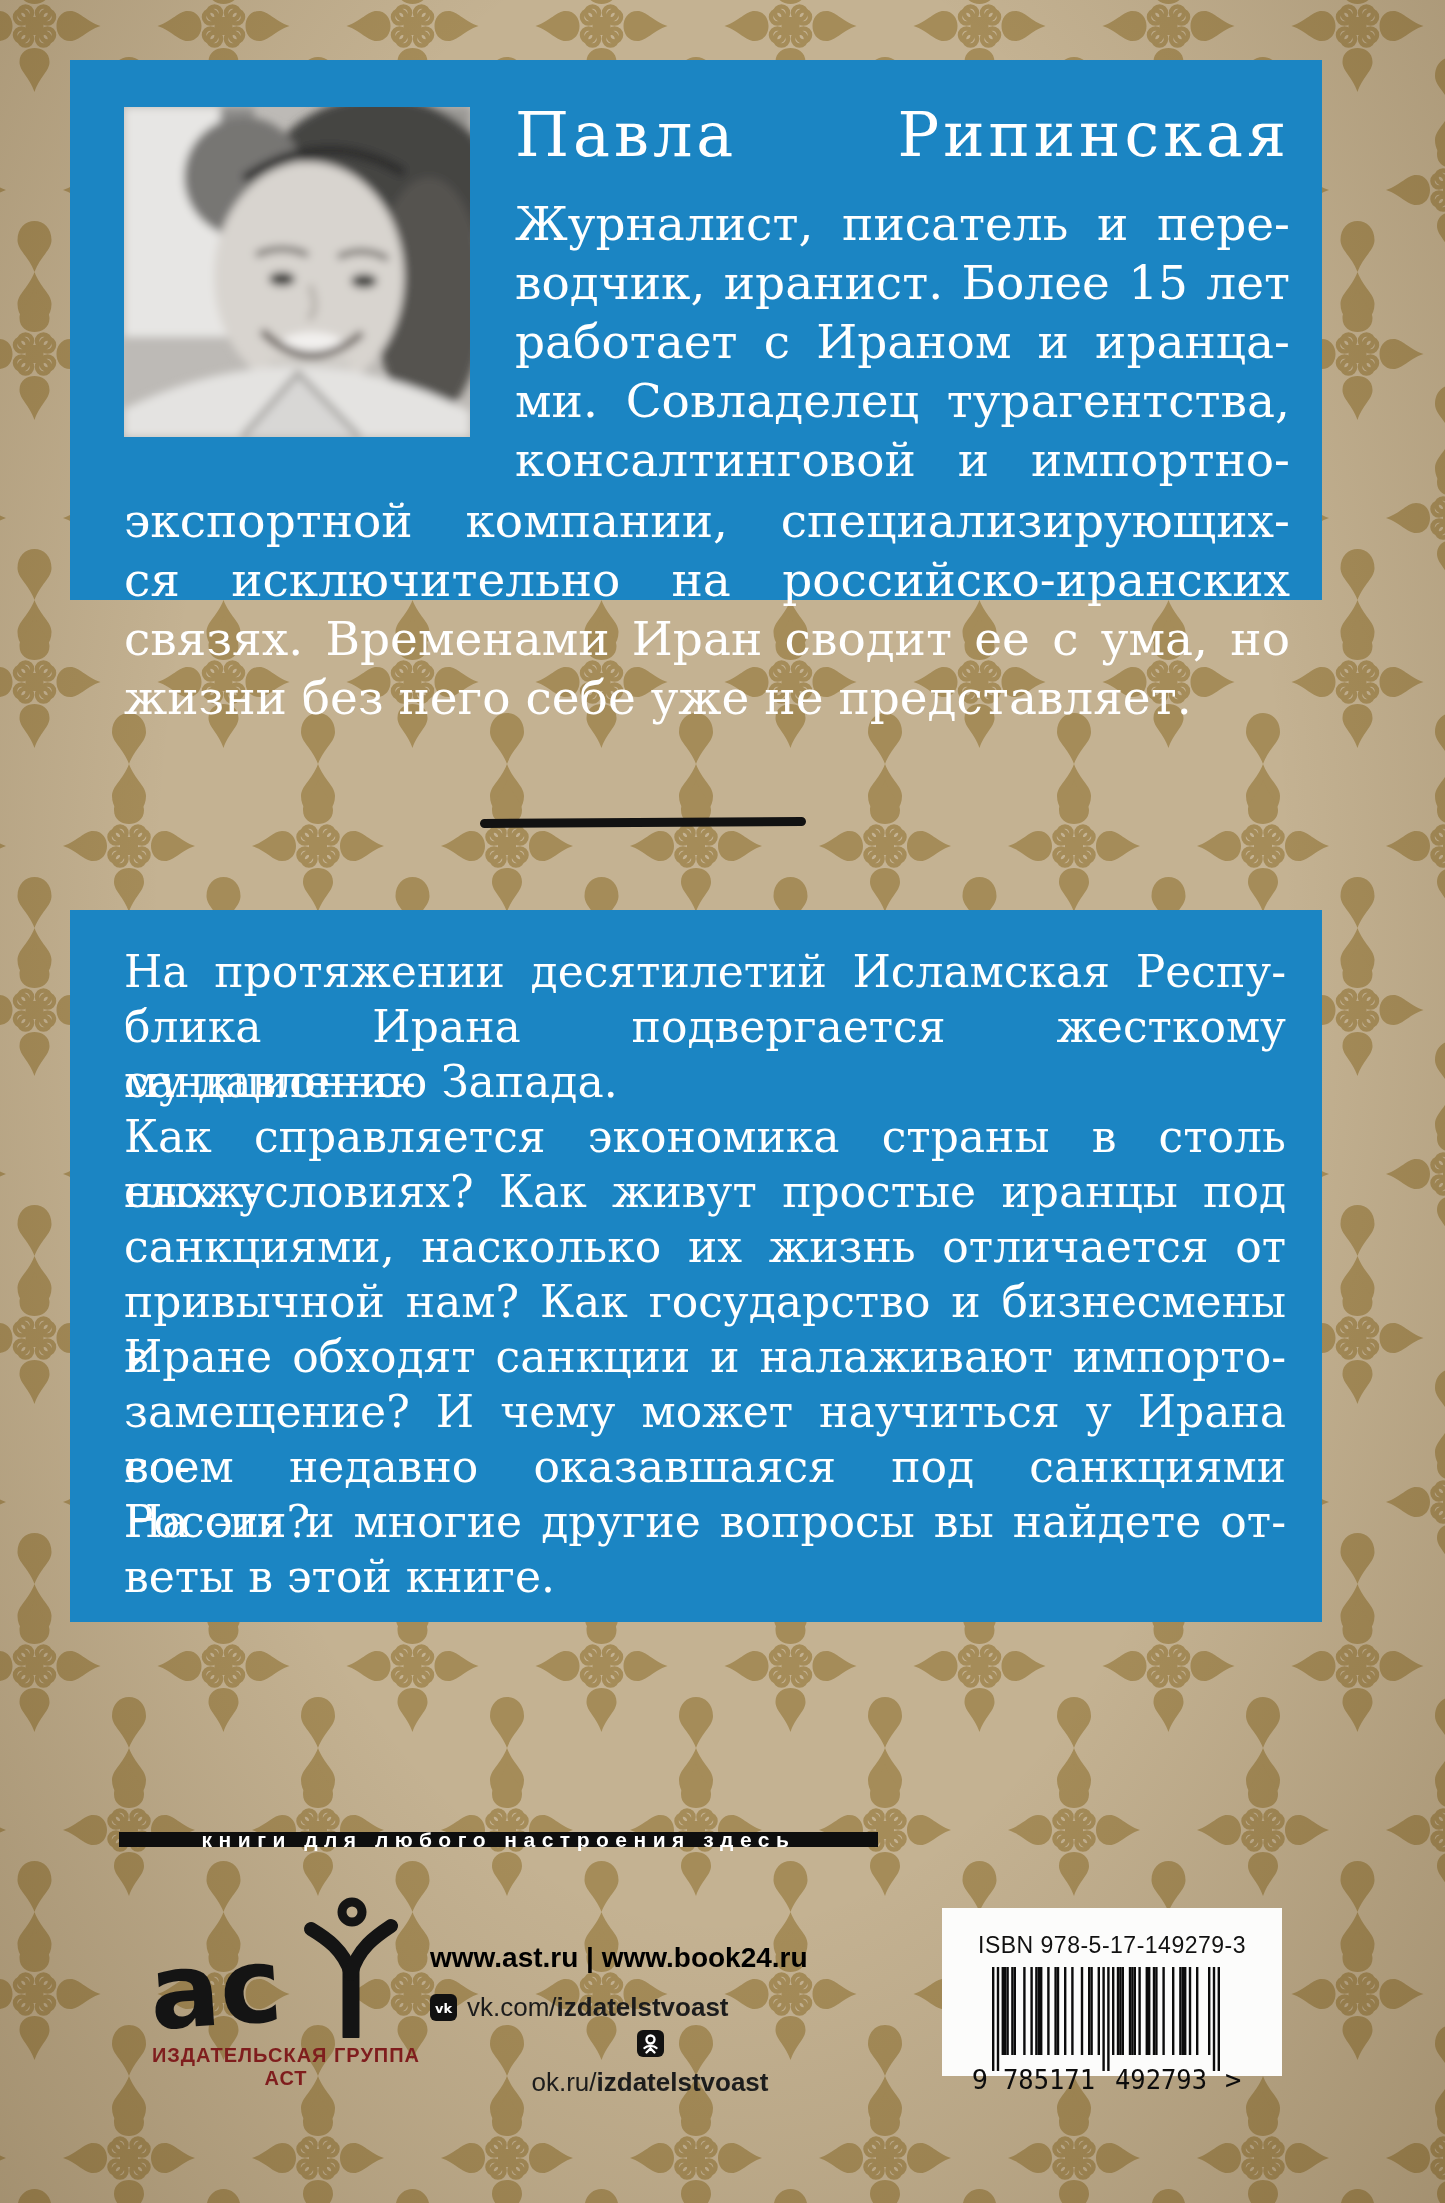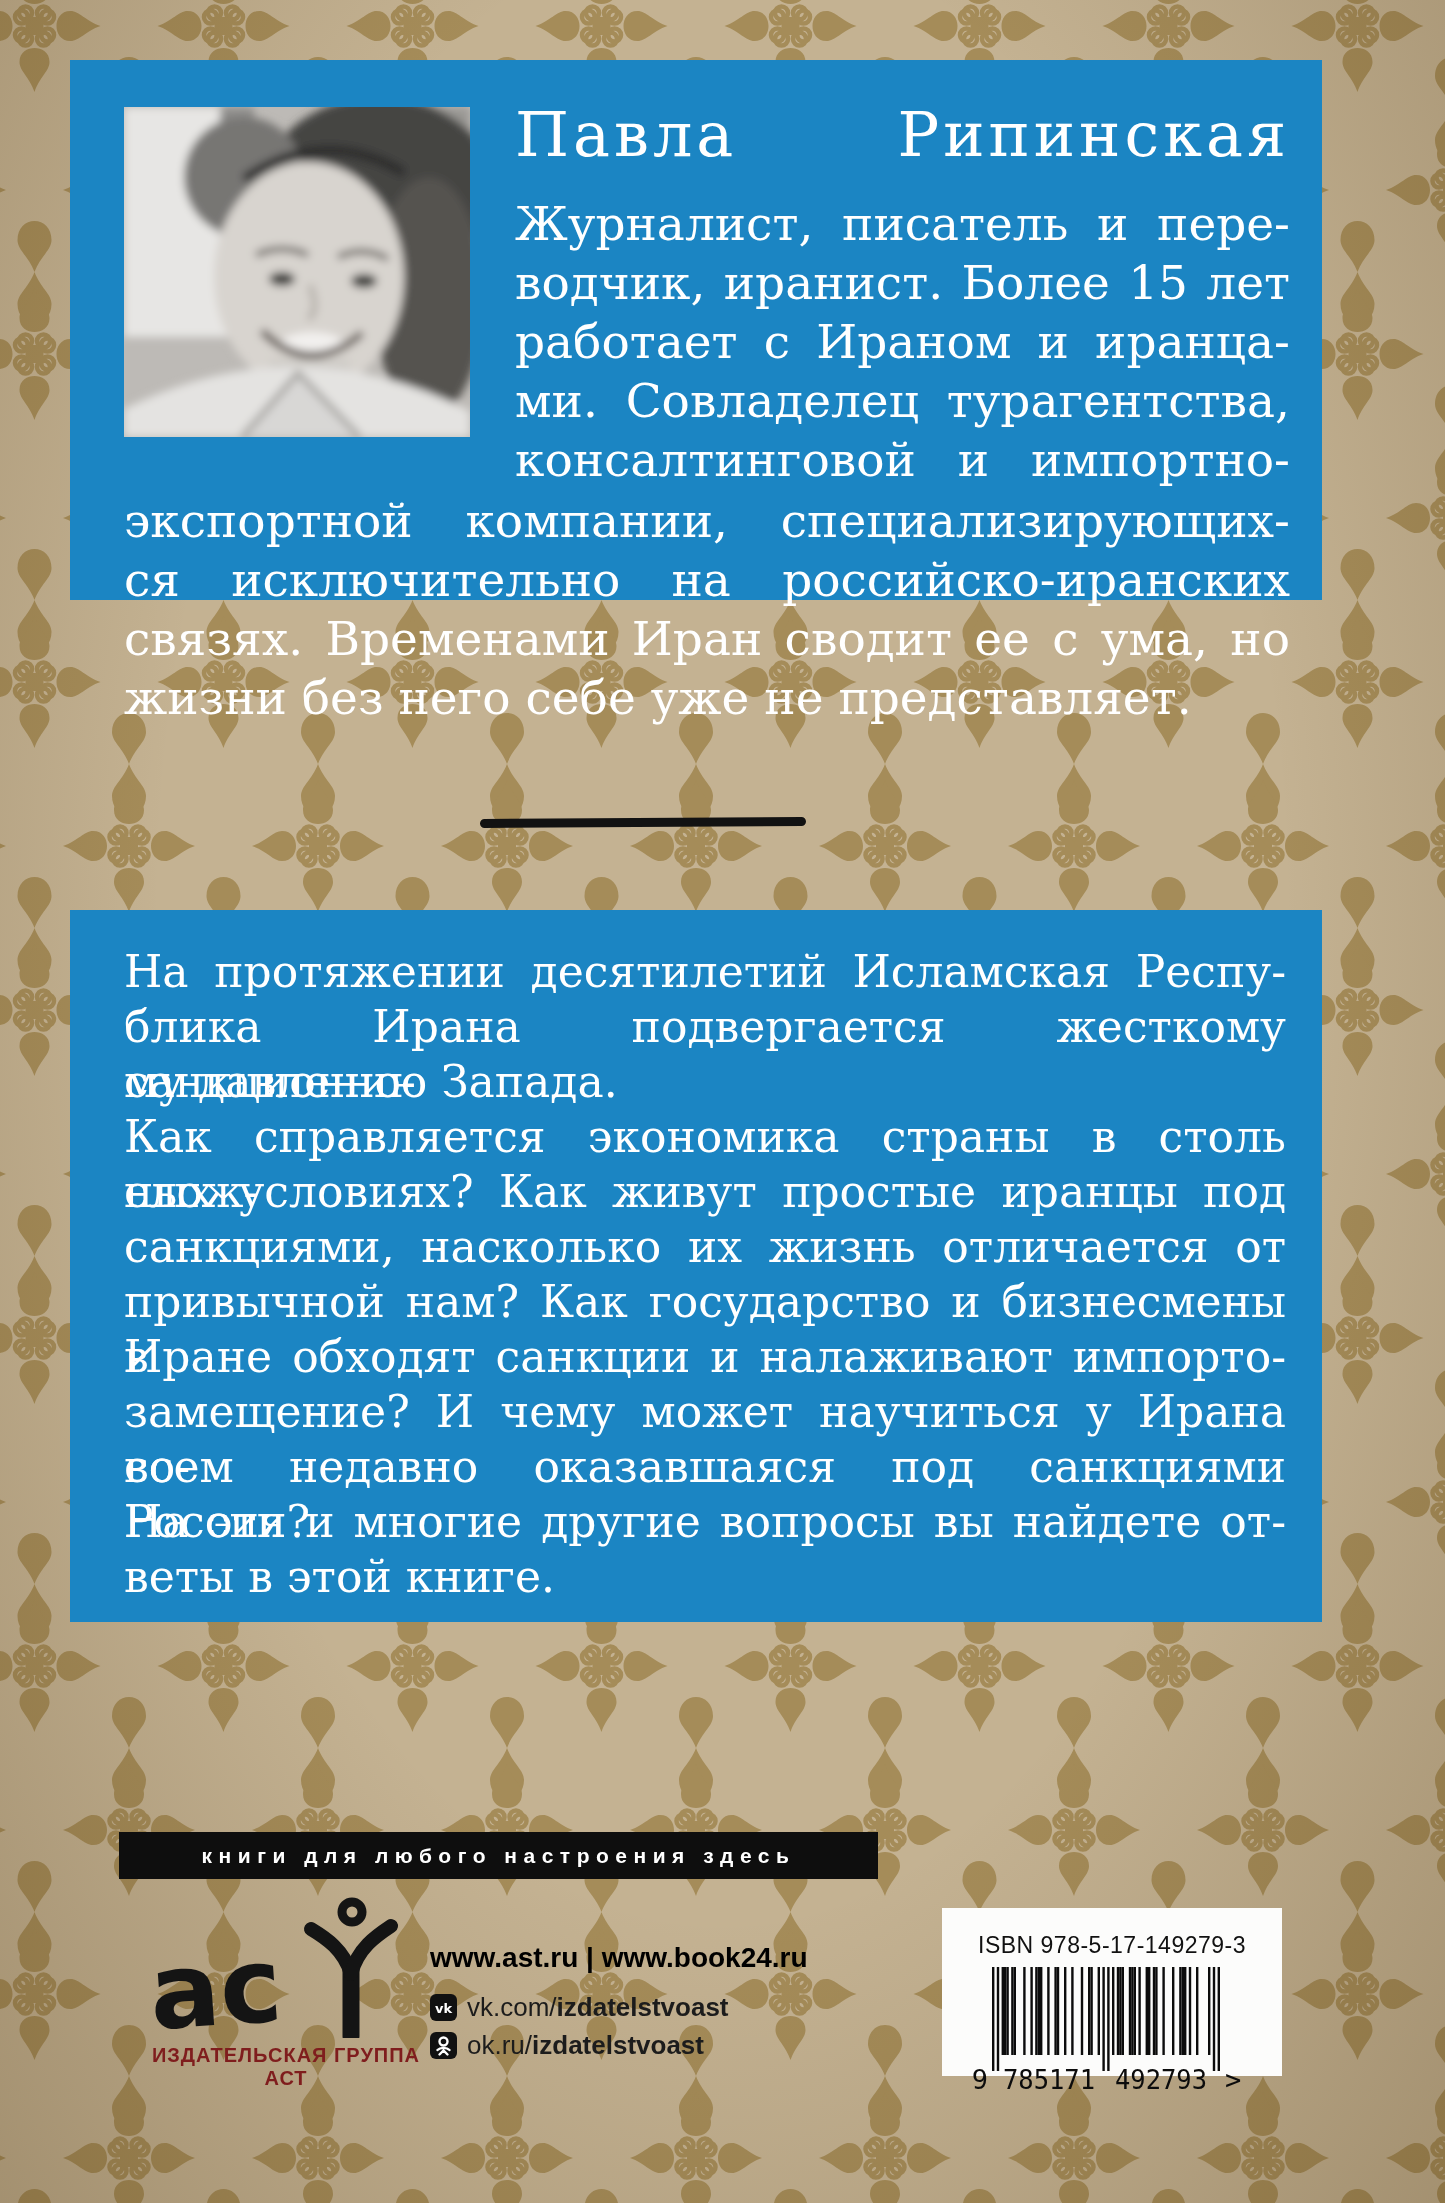--- a/index.html
+++ b/index.html
@@ -18,33 +18,33 @@
   .bio-narrow{position:absolute;left:445px;right:32px;top:134px;}
   .bio-narrow .jline{font-size:47px;height:59px;line-height:59px;}
   .bio-wide{position:absolute;left:54px;right:32px;top:431px;}
   .bio-wide .jline{font-size:47px;height:59px;line-height:59px;}
   .ann-lines{position:absolute;left:54px;right:36px;top:34px;}
   .ann-lines .jline{font-size:44px;height:55px;line-height:55px;}
   .jline{text-align:justify;text-align-last:justify;white-space:normal;}
   .jline.flush{text-align-last:left;}
   .divider{position:absolute;left:480px;top:818px;width:326px;height:9px;z-index:2;
            background:#121212;border-radius:5px;transform:rotate(-0.35deg);}
-  .banner{position:absolute;left:119px;top:1832px;width:759px;height:47px;z-index:2;
+  .banner{position:absolute;left:119px;top:1832px;width:759px;height:15px;z-index:2;
           background:#0e0e0e;display:flex;align-items:center;justify-content:center;}
   .banner span{color:#ffffff;font-family:"Liberation Sans",sans-serif;font-weight:700;
                font-size:21px;letter-spacing:6.5px;white-space:nowrap;}
   .logo{position:absolute;left:148px;top:1886px;width:276px;z-index:2;}
   .logo svg{display:block;}
   .logo-caption{margin-top:6px;text-align:center;color:#7f1d1d;
                 font-family:"Liberation Sans",sans-serif;font-size:20px;font-weight:600;letter-spacing:1px;}
   .links{position:absolute;left:430px;top:1942px;width:440px;z-index:2;
          font-family:"Liberation Sans",sans-serif;color:#1c1c1c;}
   .sites{font-size:28px;font-weight:700;color:#000000;white-space:nowrap;}
   .social{display:flex;align-items:center;gap:10px;margin-top:18px;font-size:26px;white-space:nowrap;}
-  .social.second{margin-top:7px;}
+  .social.second{margin-top:7px;flex-direction:column;}
   .social b{font-weight:700;}
   .sicon{width:27px;height:27px;display:inline-block;flex:0 0 auto;}
   .isbnbox{position:absolute;left:942px;top:1908px;width:340px;height:168px;z-index:2;
            background:#fcfcfb;}
   .isbn-label{margin-top:24px;text-align:center;color:#111111;
               font-family:"Liberation Sans",sans-serif;font-size:23px;letter-spacing:0.5px;}
   .barcode{display:block;margin:4px auto 0 auto;}
   .btxt{font-family:"DejaVu Sans Mono",monospace;font-size:27px;fill:#0c0c0c;}
 </style>
 </head>

